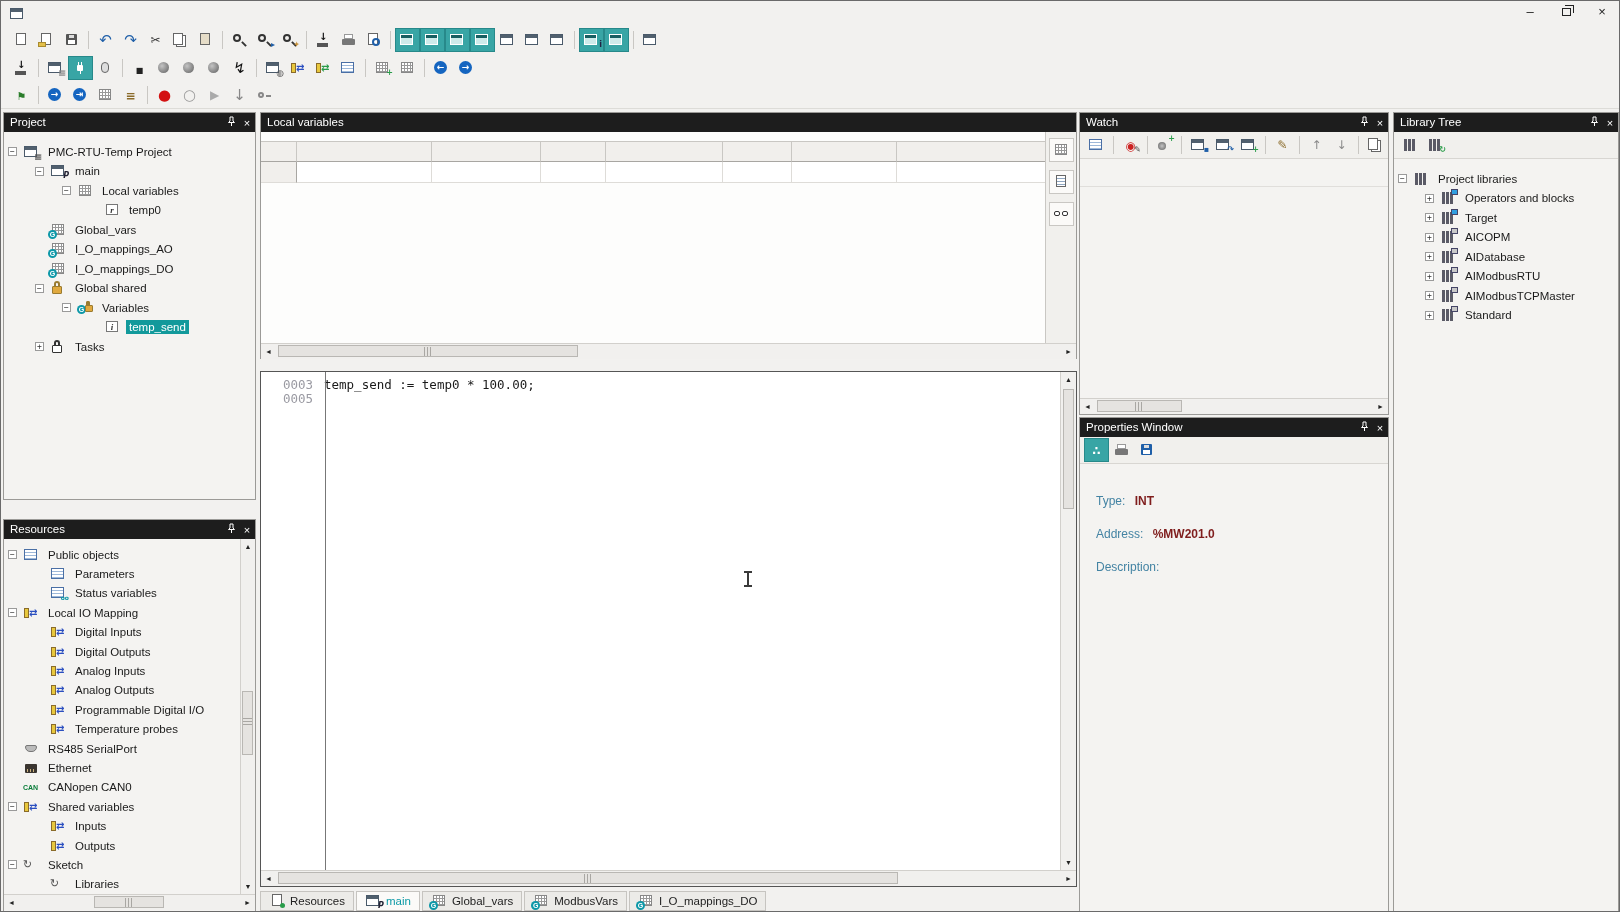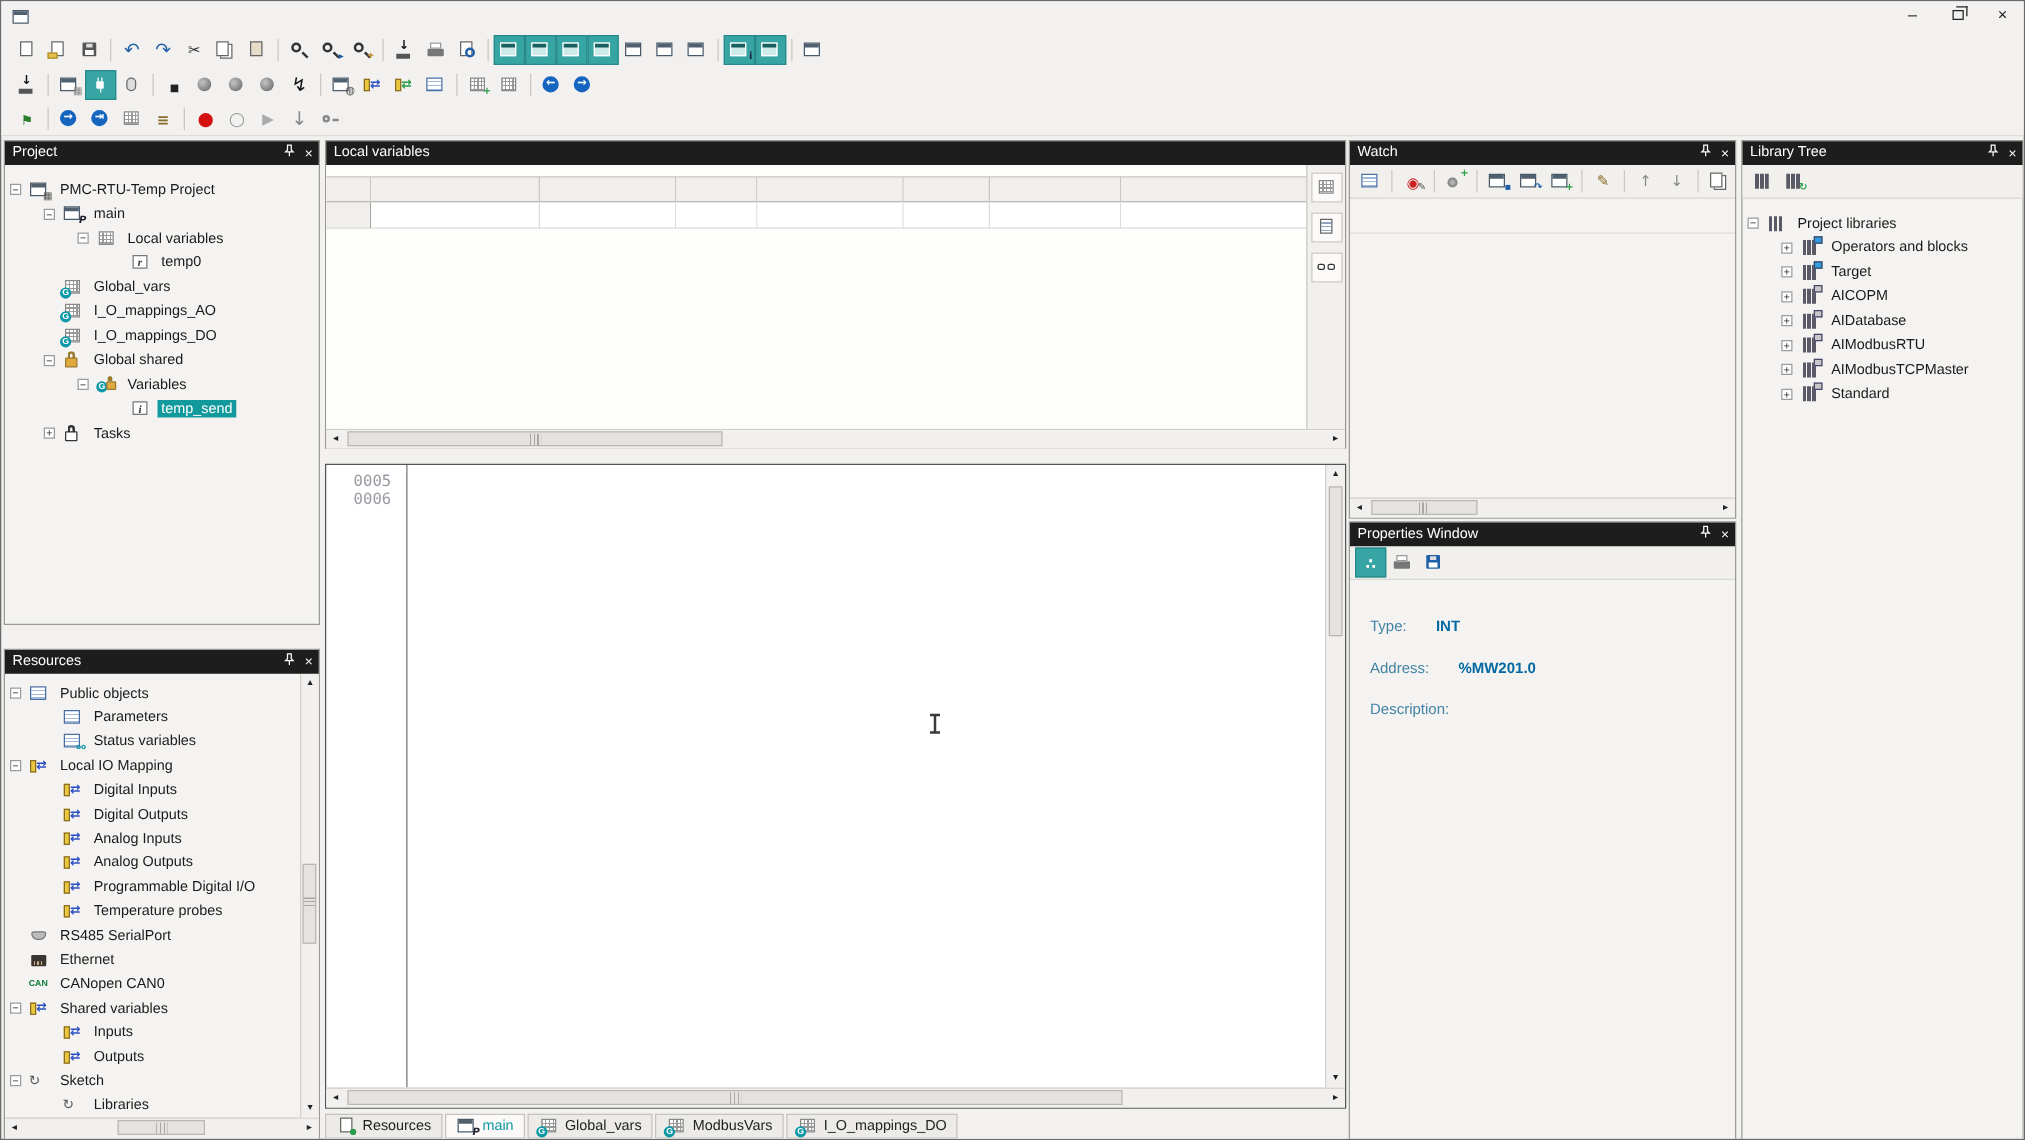--- a/index.html
+++ b/index.html
@@ -137,21 +137,21 @@
   .watch-body{flex:1;}
 
   
   .propbox{margin:12px 14px 0 14px;background:#eceae7;border:1px solid #b5b3af;text-align:center;padding:10px 4px 12px 4px;}
   .pline1{font-size:13.5px;font-weight:bold;margin-bottom:6px;}
   .plbl{color:#41809f;}
   .pval{color:#14305e;}
   .pline2{font-size:11.5px;font-weight:bold;color:#14305e;margin-bottom:5px;}
   .pfield{margin:0 0 0 16px;font-size:12px;}
   .pfield .flbl{color:#4383a3;}
-  .pfield .fval{color:#0369a1;font-weight:bold;margin-left:20px;}
+  .pfield .fval{color:#7f1d1d;font-weight:bold;margin-left:6px;}
   #f-type{margin-top:30px;}
   .pfield+.pfield{margin-top:19px;}
 </style>
 </head>
 <body>
 
 <div id="app">
 
   <div class="titlebar">
     <span class="appicon ic">
@@ -811,25 +811,25 @@
       <button class="sarr">►</button>
     </div>
   </div>
 
   <div id="editor">
     <div class="edmain">
       <div class="gutterline"></div>
       <div class="edlines">
 
           <div class="edline">
+            <span class="lnum">0003</span>
+            <span class="lcode">temp_send := temp0 * 100.00;</span>
+          </div>
+          <div class="edline">
             <span class="lnum">0005</span>
-            <span class="lcode"></span>
-          </div>
-          <div class="edline">
-            <span class="lnum">0006</span>
             <span class="lcode"></span>
           </div>
         </div>
       <span class="ibeam"></span>
       <div class="edvscroll">
         <button class="sarr">▲</button>
         <div class="strack" style="width:100%;position:relative;">
           <div class="vthumb" style="position:absolute;top:2px;left:2px;height:120px;"></div>
         </div>
         <button class="sarr">▼</button>

